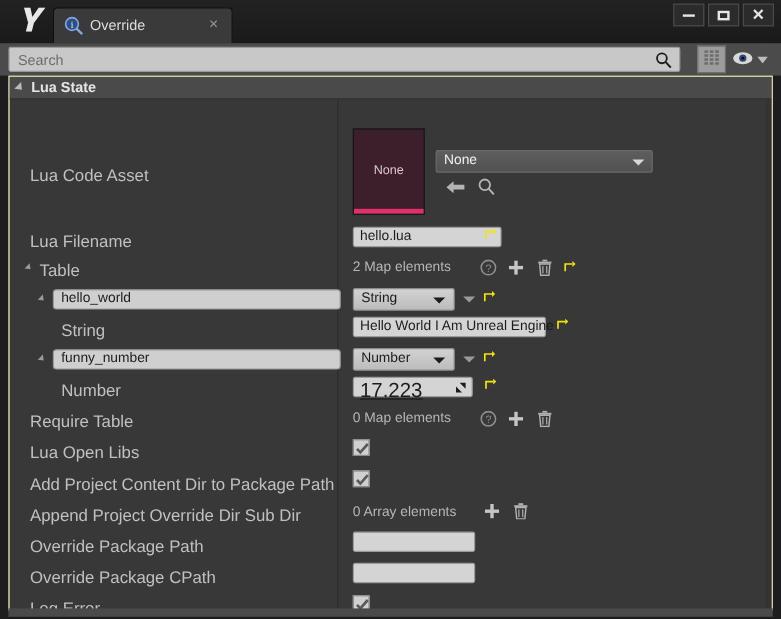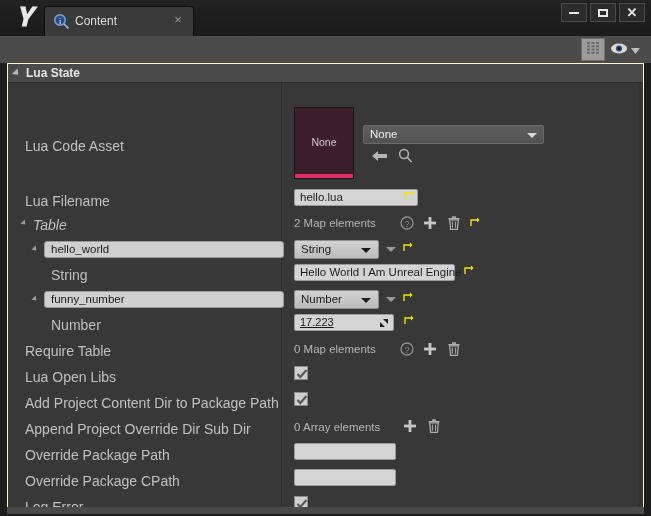--- a/index.html
+++ b/index.html
@@ -89,21 +89,21 @@
   .txt{position:absolute;height:17px;background:#d4d4d4;border:1px solid #9b9b9b;
     border-radius:2px;box-sizing:border-box;}
   .txt .v{position:absolute;left:5px;top:1px;font-size:11.5px;color:#1c1c1c;white-space:nowrap;}
 
   .keyfield{position:absolute;height:17px;background:#cfcfcf;border:1px solid #9b9b9b;
     border-radius:3px;box-sizing:border-box;}
   .keyfield .v{position:absolute;left:6px;top:1px;font-size:11.5px;color:#1c1c1c;}
 
   .numfield{position:absolute;height:17px;background:#d4d4d4;border:1px solid #9b9b9b;
     border-radius:2px;box-sizing:border-box;}
-  .numfield .v{position:absolute;left:5px;top:1px;font-size:11px;color:#1c1c1c;text-decoration:underline;}
+  .numfield .v{position:absolute;left:5px;top:1px;font-size:17px;color:#1c1c1c;text-decoration:underline;}
   .numfield .drag{position:absolute;right:4px;top:3px;width:10px;height:10px;}
 
   .chk{position:absolute;width:14px;height:14px;background:#d0d0d0;
     border:1px solid #8a8a8a;box-sizing:border-box;}
   .chk svg{position:absolute;left:1px;top:1px;}
 
   .elems{position:absolute;font-size:11.5px;color:#b6b6b6;white-space:nowrap;}
   .ico{position:absolute;cursor:pointer;}
   .reset{position:absolute;width:11px;height:11px;}
   .statusbar{position:absolute;left:7px;bottom:2px;width:637px;height:7px;background:#4a4a4a;}
@@ -118,38 +118,47 @@
     <div class="ue-logo">𝚼</div>
 
     <div class="tab">
       <span class="tab-icon">
         <svg width="17" height="17" viewBox="0 0 17 17">
           <circle cx="7" cy="7" r="5.3" fill="#2d4f86" stroke="#7fa8e0" stroke-width="1.4"></circle>
           <text x="7" y="10.5" font-size="8" fill="#e8f0ff" text-anchor="middle" font-family="Liberation Serif, serif">i</text>
           <line x1="10.6" y1="10.6" x2="15.5" y2="15.5" stroke="#7fa8e0" stroke-width="2"></line>
         </svg>
       </span>
-      <span class="tab-label">Content</span>
+      <span class="tab-label">Override</span>
       <span class="tab-close">×</span>
     </div>
 
     <div class="wbtns">
       <div class="wbtn">
           <span class="wb-min"></span>
         </div>
       <div class="wbtn">
           <span class="wb-max"></span>
         </div>
       <div class="wbtn">
           <span class="wb-close">✕</span>
         </div>
     </div>
   </div>
 
   <div class="searchbar">
+    <div class="search-input">
+      <span class="ph">Search</span>
+      <span class="search-mag">
+        <svg width="14" height="14" viewBox="0 0 14 14">
+          <circle cx="5.6" cy="5.6" r="4.1" fill="none" stroke="#1b1b1b" stroke-width="1.5"></circle>
+          <line x1="8.8" y1="8.8" x2="13" y2="13.4" stroke="#1b1b1b" stroke-width="1.7"></line>
+        </svg>
+      </span>
+    </div>
 
     <div class="btn-grid">
       <span>
         <svg width="15" height="15" viewBox="0 0 15 15">
           <g fill="#6a6a6a">
             <rect x="1" y="1" width="3" height="2"></rect>
               <rect x="5.5" y="1" width="3" height="2"></rect>
               <rect x="10" y="1" width="3" height="2"></rect>
             <rect x="1" y="4.3" width="3" height="2"></rect>
               <rect x="5.5" y="4.3" width="3" height="2"></rect>
@@ -224,21 +233,21 @@
         <span class="reset" style="left:395px;top:107px;">
           <svg width="11" height="11" viewBox="0 0 11 11">
             <path d="M2,9 L2,3 L8,3" fill="none" stroke="#f2e600" stroke-width="1.4"></path>
             <polygon points="8,0.6 10.6,3 8,5.4" fill="#f2e600"></polygon>
           </svg>
         </span>
       </div>
 
       <div class="row">
         <span class="tri-sm" style="position:absolute;left:14px;top:137px;"></span>
-        <span class="lbl" style="left:25px;top:134px;font-style:italic;">Table</span>
+        <span class="lbl" style="left:25px;top:134px;">Table</span>
         <span class="elems" style="left:286px;top:134px;">2 Map elements</span>
         <span class="ico" style="left:392px;top:133px;">
           <svg width="14" height="14" viewBox="0 0 14 14">
             <circle cx="7" cy="7" r="6" fill="none" stroke="#8e8e8e" stroke-width="1.3"></circle>
             <text x="7" y="10.5" font-size="9" fill="#8e8e8e" text-anchor="middle" font-family="Liberation Sans, sans-serif">?</text>
           </svg>
         </span>
         <span class="ico" style="left:416px;top:134px;">
           <svg width="12" height="12" viewBox="0 0 12 12">
             <rect x="4.6" y="0" width="2.8" height="12" fill="#c6c6c6"></rect>

